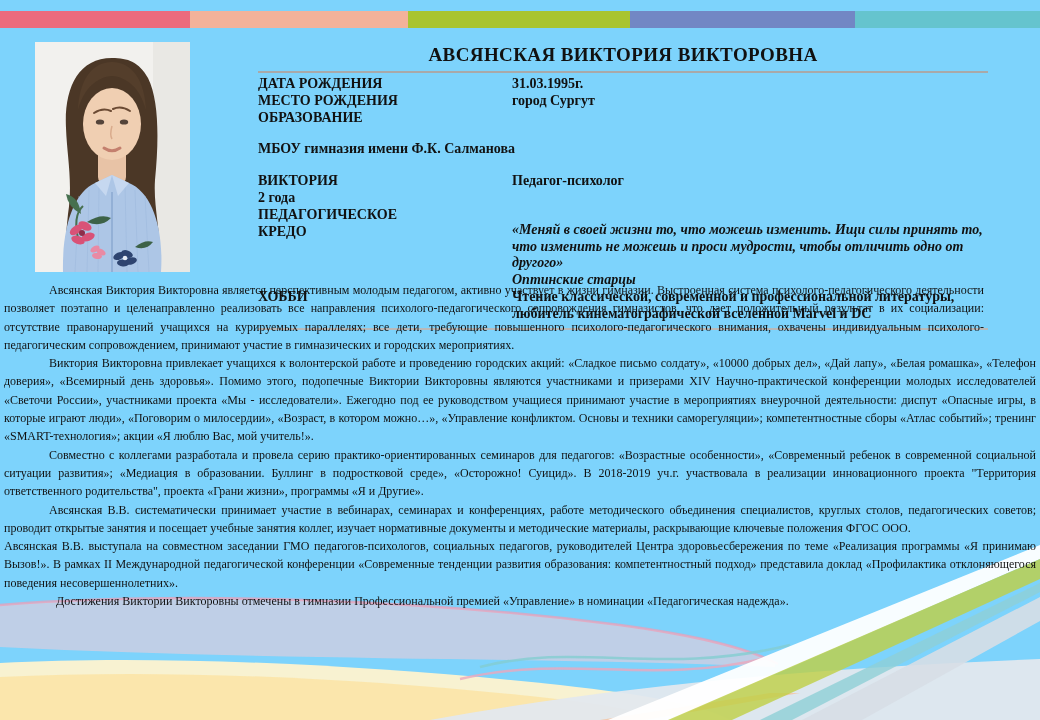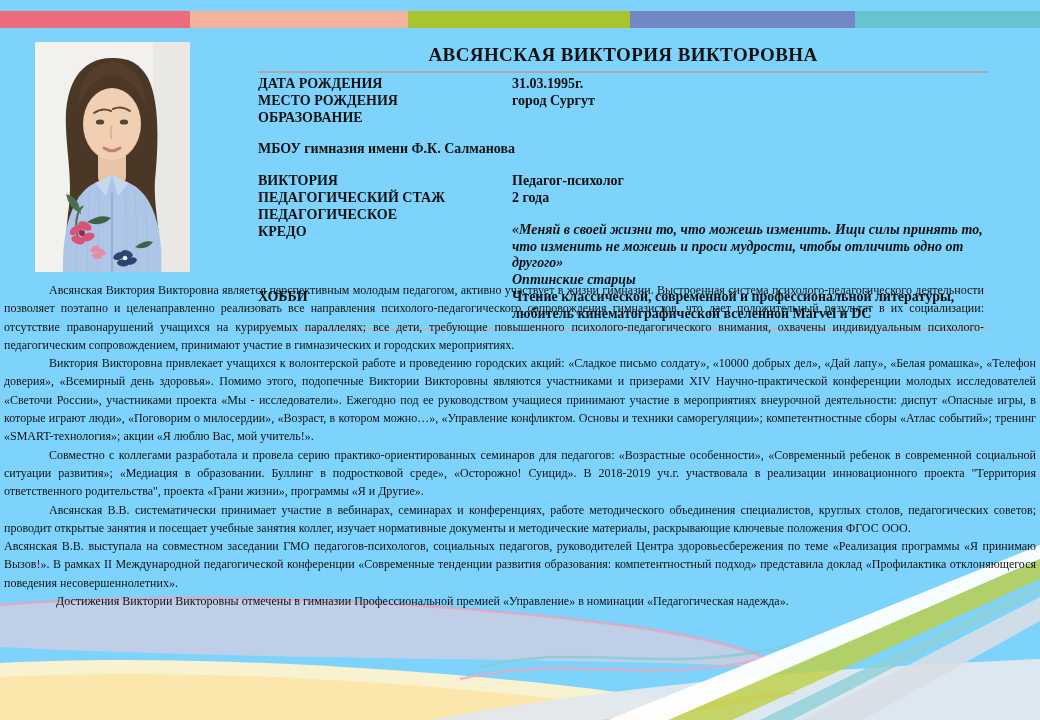--- a/index.html
+++ b/index.html
@@ -137,21 +137,20 @@
       </div>
       <div class="irow spacer">
         <div class="ilabel"></div>
         <div class="ivalue"></div>
       </div>
       <div class="irow">
         <div class="ilabel">ВИКТОРИЯ</div>
         <div class="ivalue">Педагог-психолог</div>
       </div>
       <div class="irow">
-        <div class="ilabel">ПЕДАГОГИЧЕСКИЙ СТАЖ</div>
         <div class="ivalue">2 года</div>
       </div>
       <div class="irow">
         <div class="ilabel">ПЕДАГОГИЧЕСКОЕ
 КРЕДО</div>
         <div class="ivalue offset-one-line">«Меняй в своей жизни то, что можешь изменить. Ищи силы принять то, что изменить не можешь и проси мудрости, чтобы отличить одно от другого»
 Оптинские старцы</div>
       </div>
       <div class="irow">
         <div class="ilabel">ХОББИ</div>

